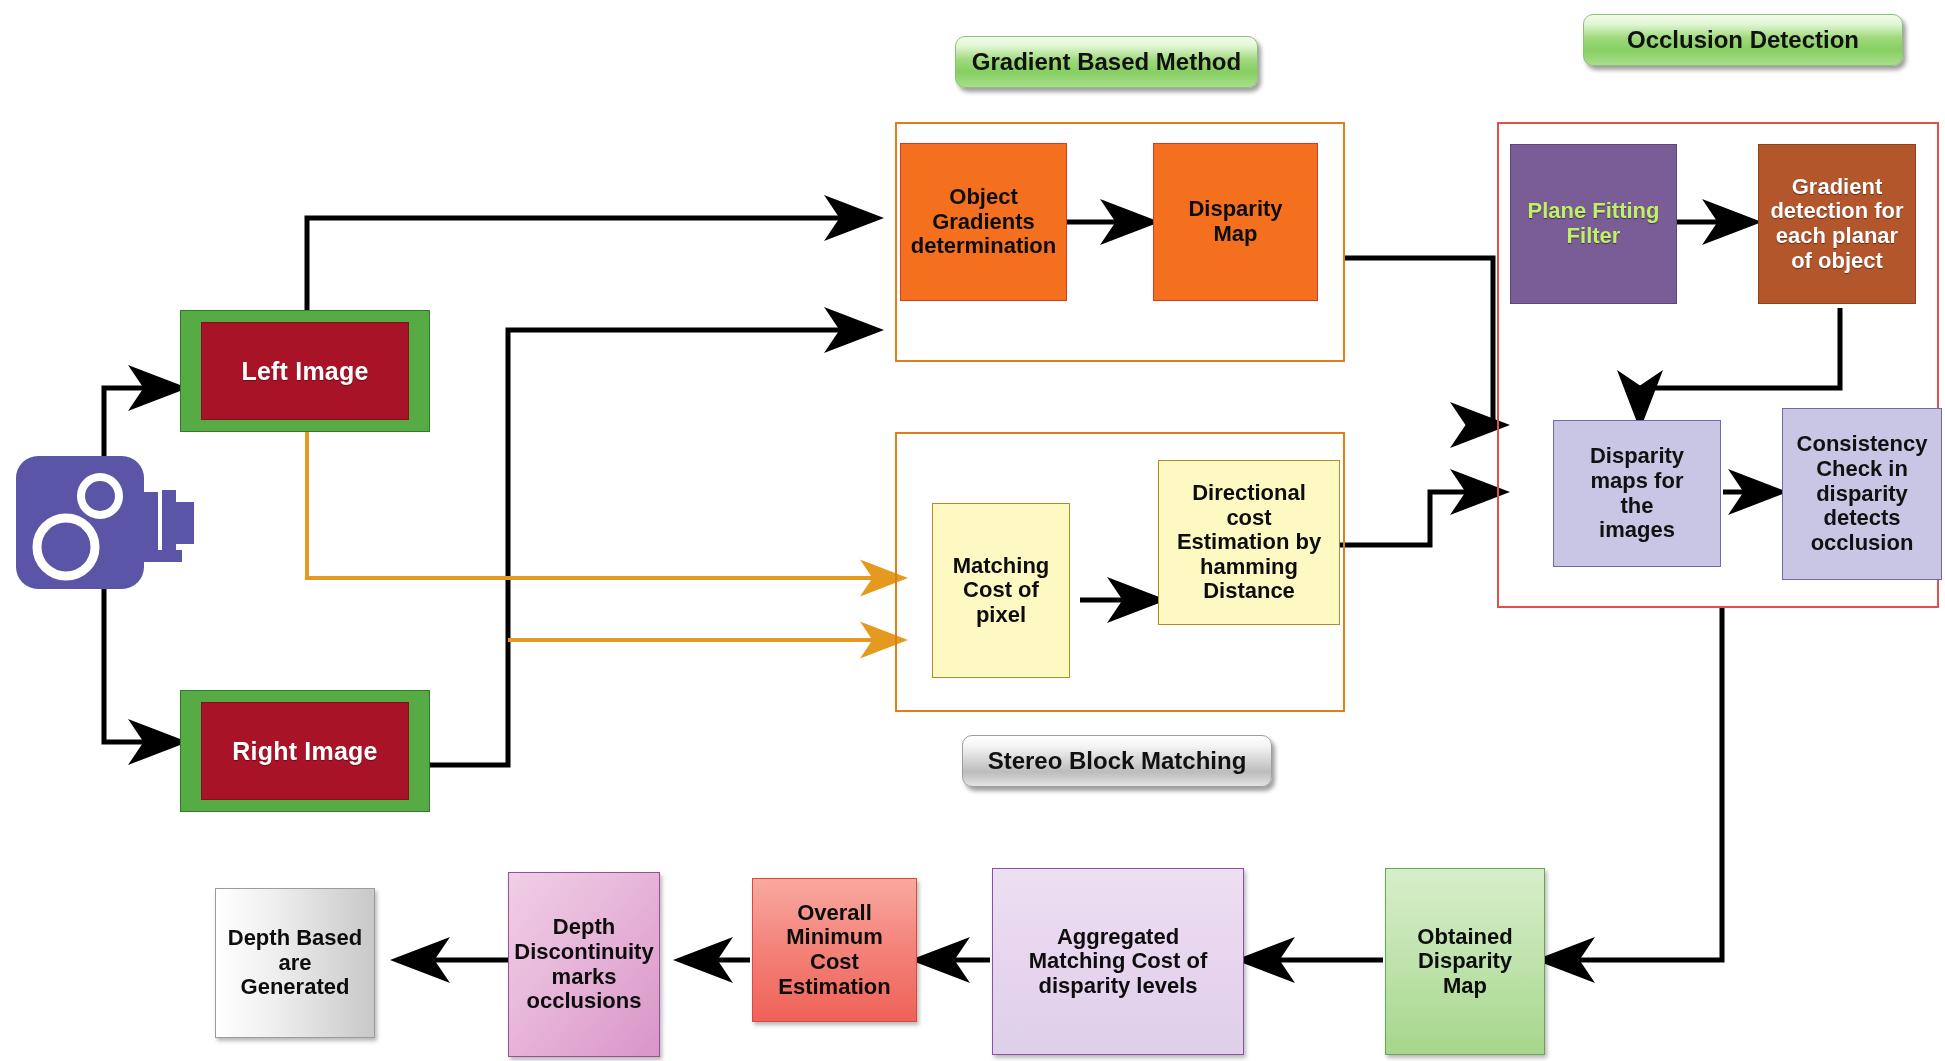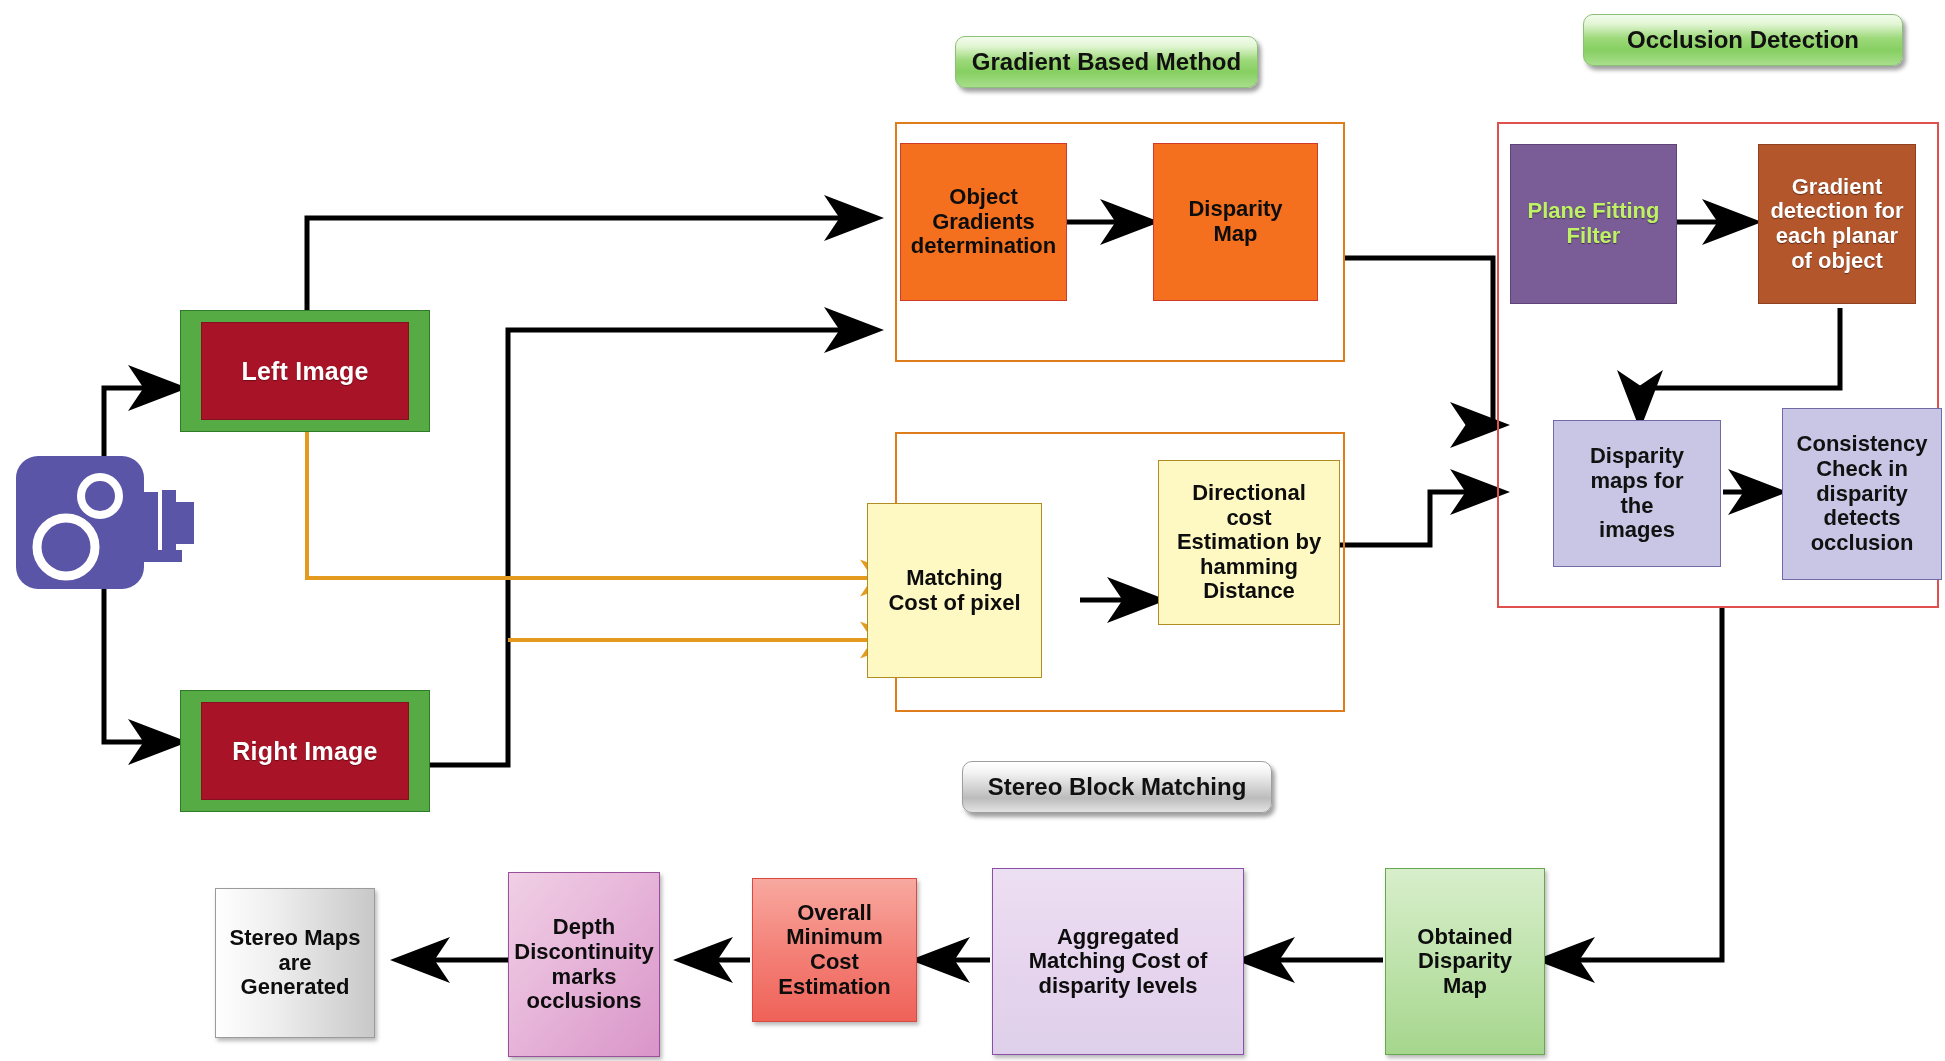--- a/index.html
+++ b/index.html
@@ -86,21 +86,20 @@
   }
   .pill.green {
     background: linear-gradient(to bottom,
         #f2fbec 0%, #e2f6d4 18%, #9ed97b 46%, #86cf61 70%, #a8de8c 100%);
     border-color: #8cbf78;
   }
   .pill.gray {
     background: linear-gradient(to bottom,
         #ffffff 0%, #f4f4f4 20%, #d2d2d2 52%, #bcbcbc 72%, #e3e3e3 100%);
     border-color: #9e9e9e;
-    margin-top: 26px;
   }
 
   
   .flat { font-size: 22px; color: #0d0d0d; padding: 4px 6px; }
   .flat.orange { background: #f4701f; border: 1px solid #cf3a2b; }
   .flat.yellow { background: #fef9c3; border: 1px solid #b08d22; }
   .flat.purple { background: #7a5c96; border: 1px solid #5d4577;
                  color: #bef264; text-shadow: 0 1px 1px rgba(0,0,0,.45); }
   .flat.brown  { background: #b4562c; border: 1px solid #8f401f;
                  color: #ffffff; text-shadow: 0 1px 1px rgba(0,0,0,.45); }
@@ -232,21 +231,21 @@
     </div>
   </div>
 
   <div class="node flat orange" style="left:900px; top:143px; width:167px; height:158px; white-space:pre-line;">Object
 Gradients
 determination</div>
 
   <div class="node flat orange" style="left:1153px; top:143px; width:165px; height:158px; white-space:pre-line;">Disparity
 Map</div>
 
-  <div class="node flat yellow" style="left:867px; top:503px; width:175px; height:175px; white-space:pre-line;">Matching
+  <div class="node flat yellow" style="left:932px; top:503px; width:138px; height:175px; white-space:pre-line;">Matching
 Cost  of pixel</div>
 
   <div class="node flat yellow" style="left:1158px; top:460px; width:182px; height:165px; white-space:pre-line;">Directional
 cost
 Estimation by
 hamming
 Distance</div>
 
   <div class="node flat purple" style="left:1510px; top:144px; width:167px; height:160px; white-space:pre-line;">Plane Fitting
 Filter</div>
@@ -278,17 +277,17 @@
   <div class="node grad salmon" style="left:752px; top:878px; width:165px; height:144px; white-space:pre-line;">Overall
 Minimum
 Cost
 Estimation</div>
 
   <div class="node grad pink" style="left:508px; top:872px; width:152px; height:185px; white-space:pre-line;">Depth
 Discontinuity
 marks
 occlusions</div>
 
-  <div class="node grad gray" style="left:215px; top:888px; width:160px; height:150px; white-space:pre-line;">Stereo Maps
+  <div class="node grad gray" style="left:215px; top:888px; width:160px; height:150px; white-space:pre-line;">Depth Based
 are
 Generated</div>
 
 </div>
 
 </body></html>

